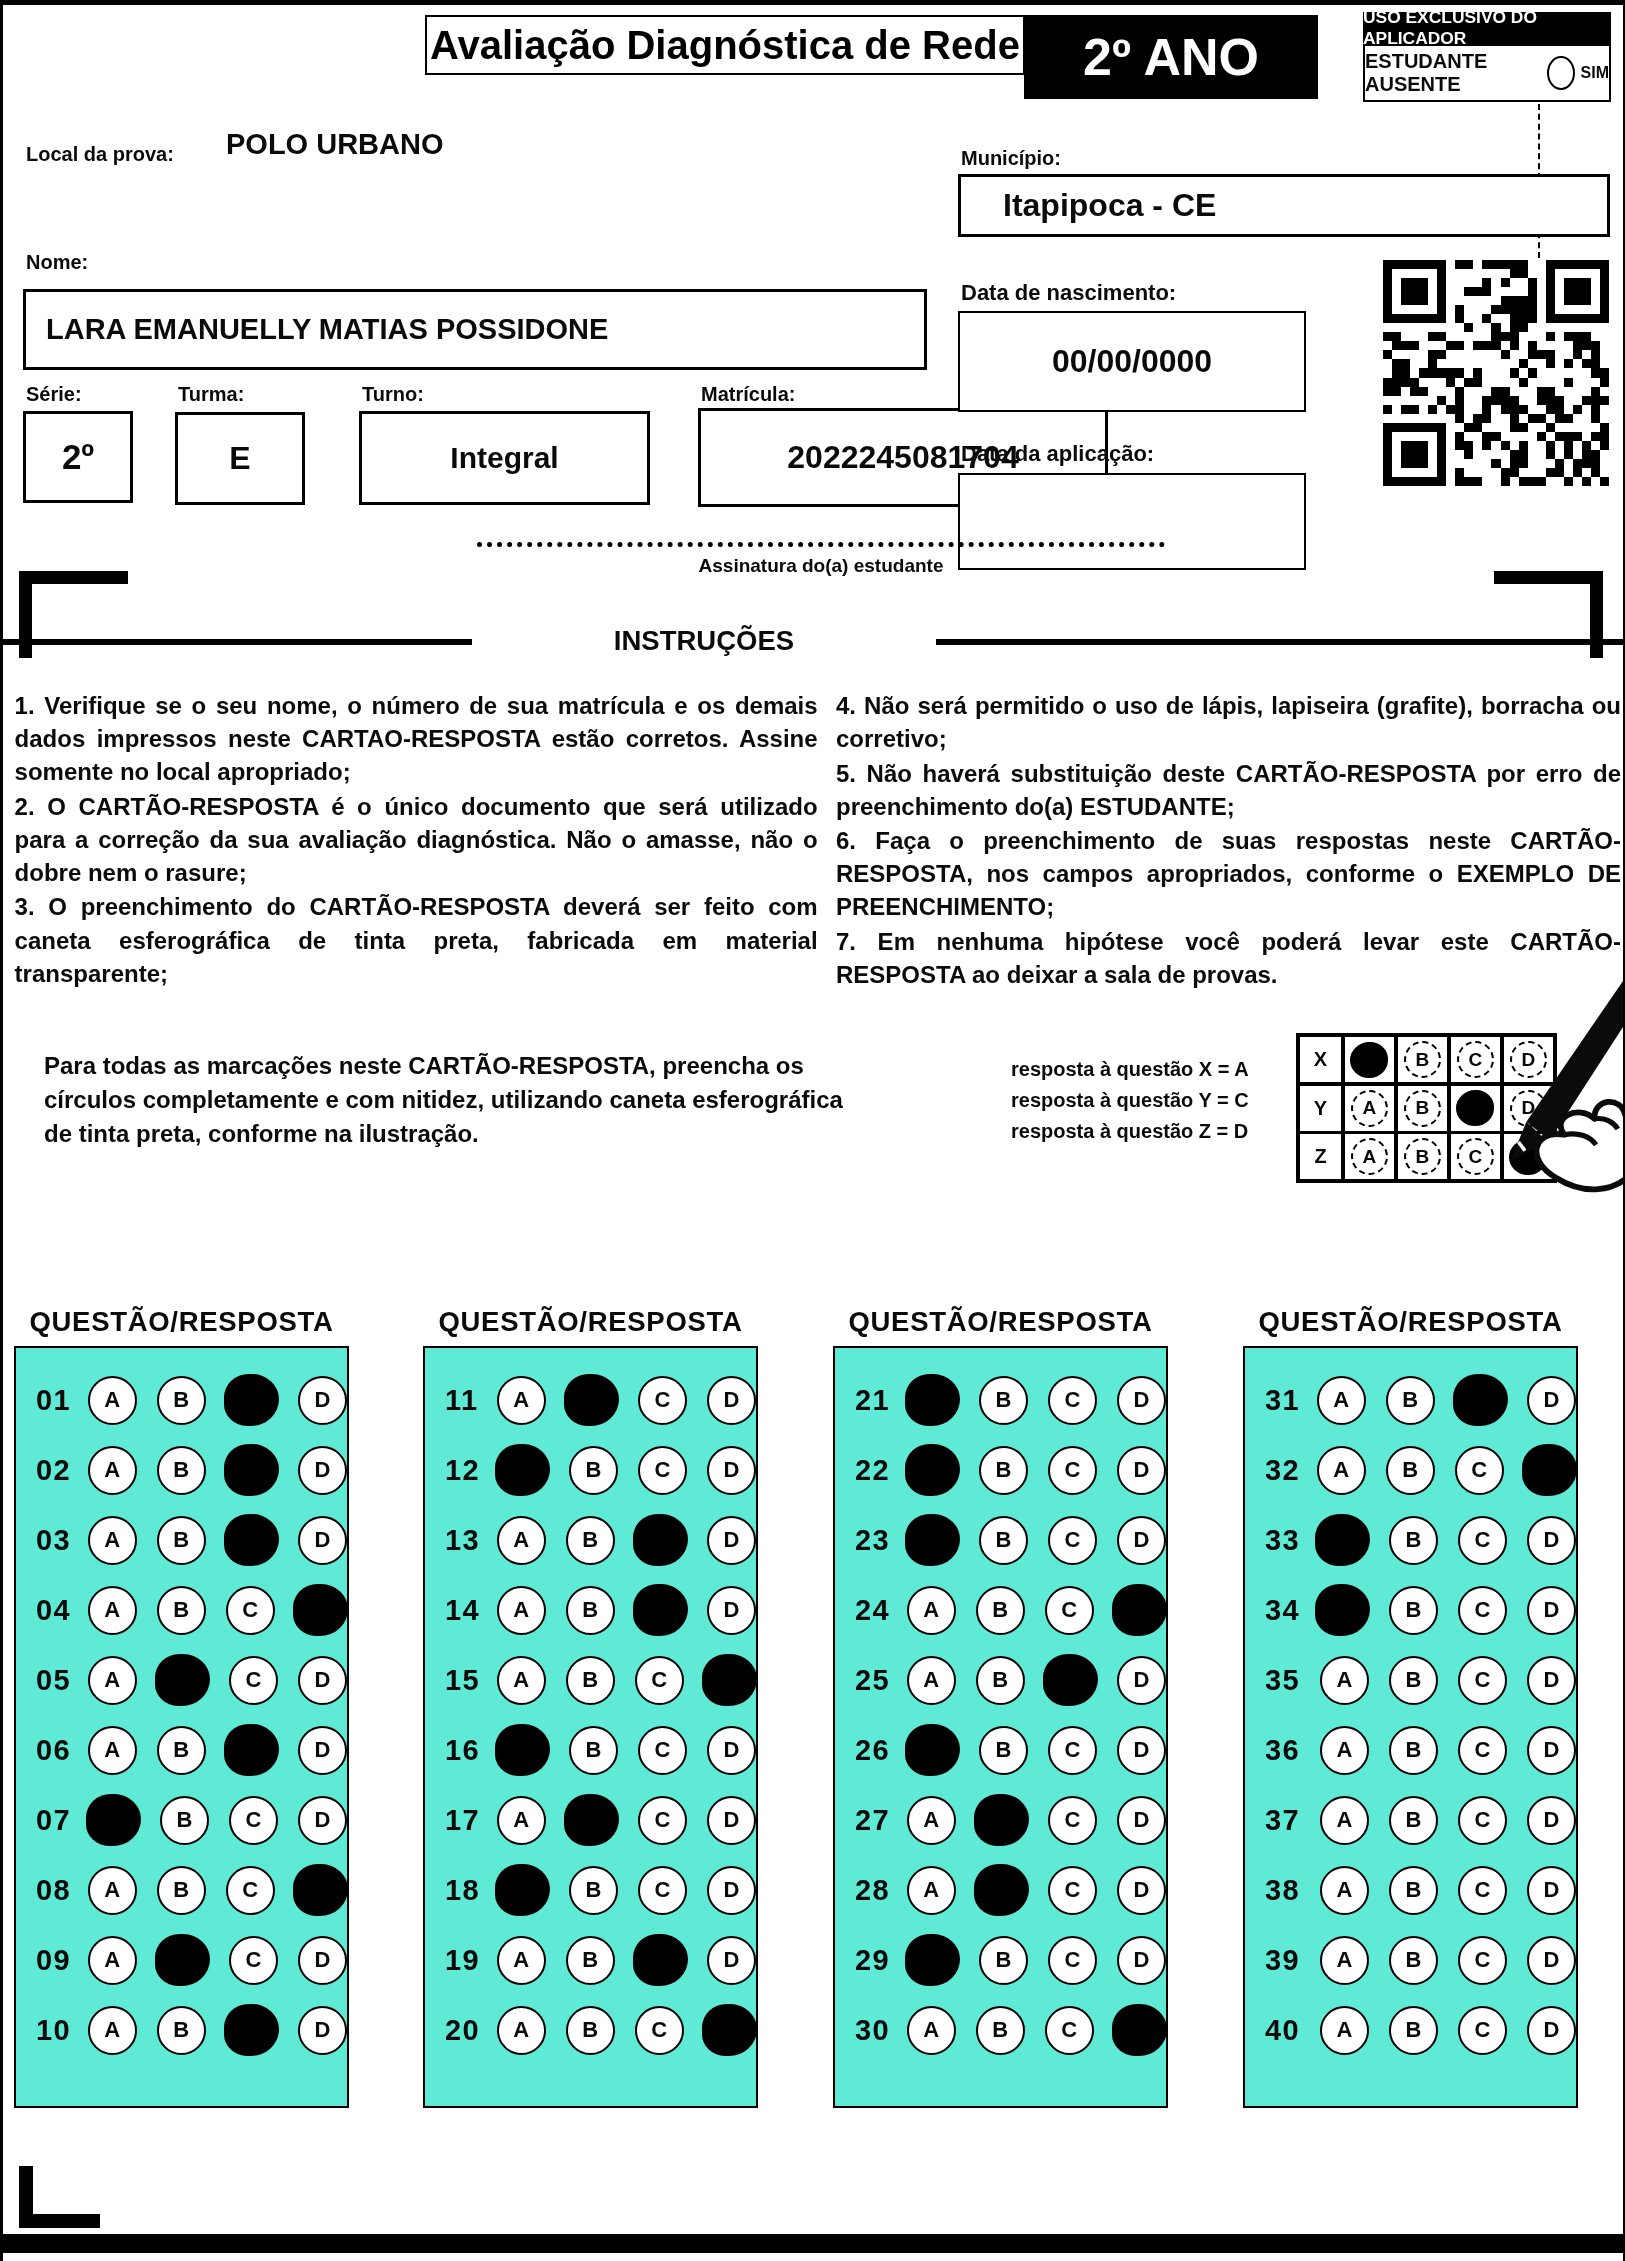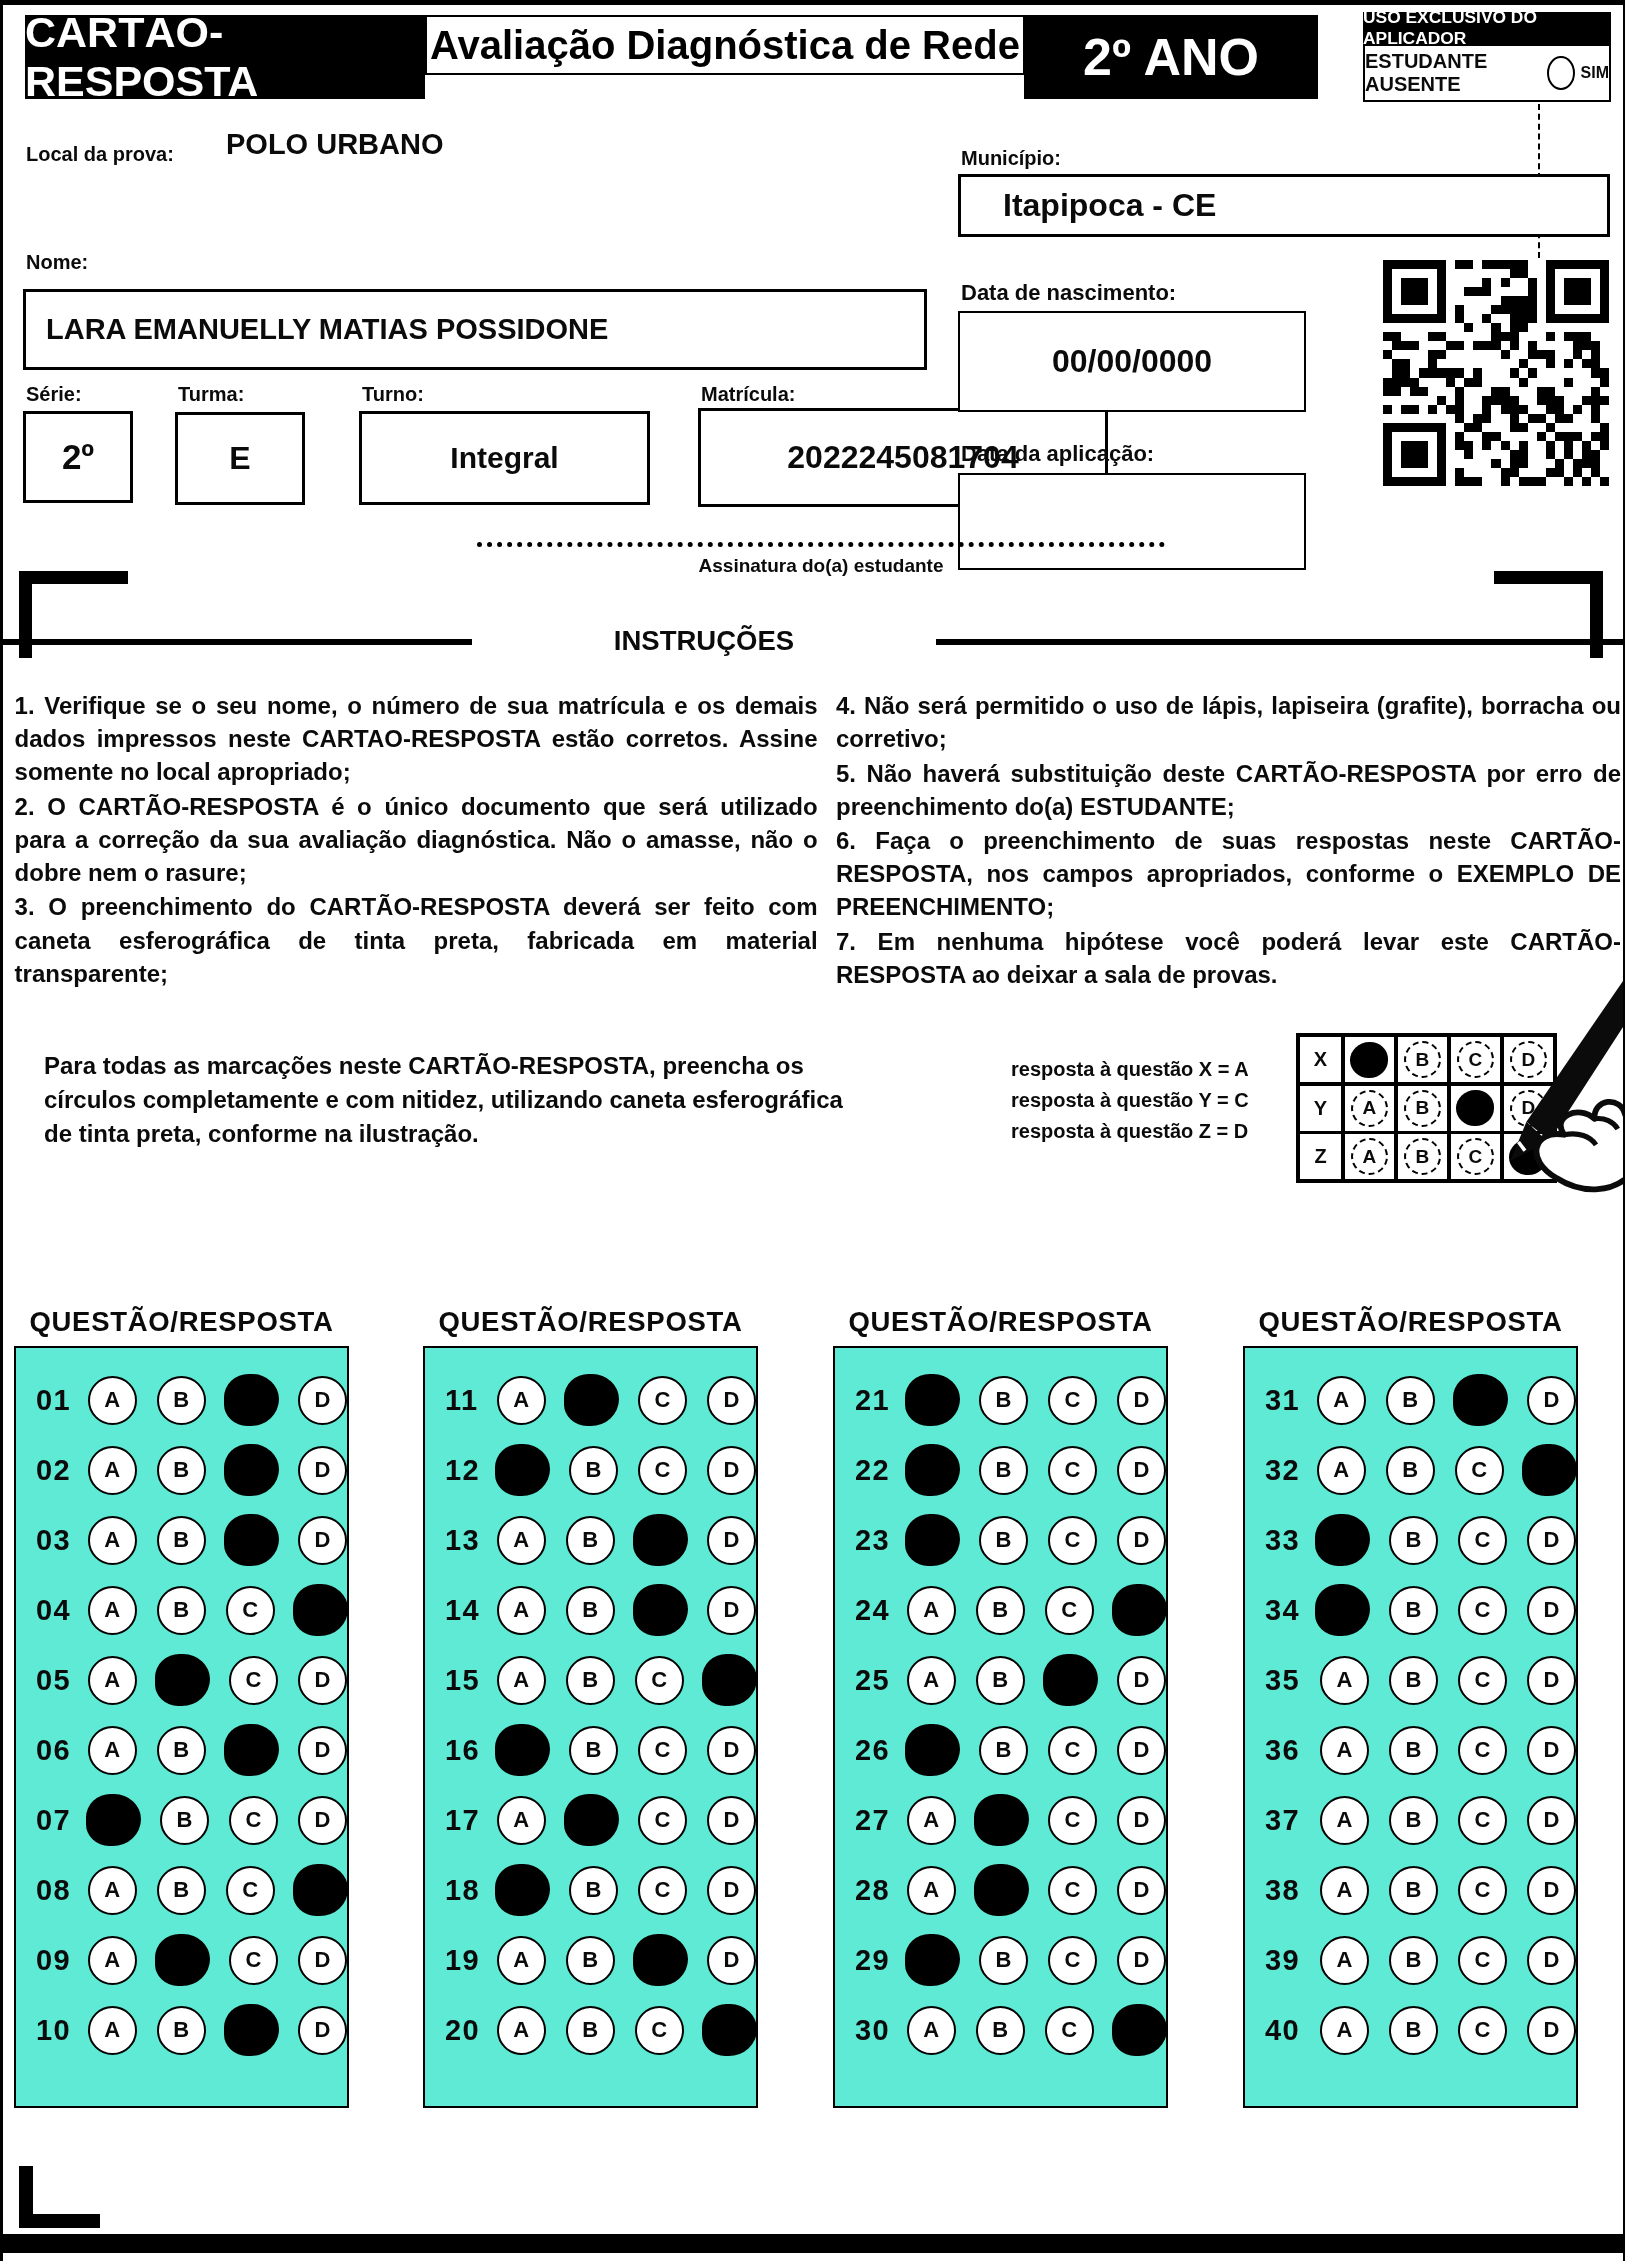--- a/index.html
+++ b/index.html
@@ -38,21 +38,20 @@
   .mark-bl{width:81px;height:62px;border-left:14.5px solid #000;border-bottom:14.5px solid #000;}
   .bottom-bar{left:0;width:1625px;height:19px;background:#000;}
   .sig-line{border-top:5px dotted #000;}
   .sig-label{font-weight:bold;font-size:19px;text-align:center;}
 </style>
 </head>
 <body>
 
 <div class="page">
 
-  <div class="abs blackbox" style="left:22px;top:10px;width:400px;height:84px;font-size:43px;">CARTÃO-RESPOSTA</div>
   <div class="abs whitebox" style="left:422px;top:10px;width:600px;height:60px;font-size:40px;">Avaliação Diagnóstica de Rede</div>
   <div class="abs blackbox" style="left:1021px;top:10px;width:294px;height:84px;font-size:52px;">2º ANO</div>
 
   <div class="abs blackbox" style="left:1360px;top:7.2px;width:248px;height:32px;font-size:17.4px;">USO EXCLUSIVO DO APLICADOR</div>
   <div class="abs" style="left:1360px;top:39px;width:248px;height:58px;border:2.9px solid #000;background:#fff;display:flex;align-items:center;justify-content:center;gap:5.8px;">
     <span style="font-weight:bold;font-size:20px;">ESTUDANTE AUSENTE</span>
     <span style="width:30px;height:30px;border:2.2px solid #000;border-radius:50%;display:inline-block;"></span>
     <span style="font-weight:bold;font-size:16px;">SIM</span>
   </div>
   <div class="abs dashline" style="left:1535px;top:99px;height:154px;"></div>

